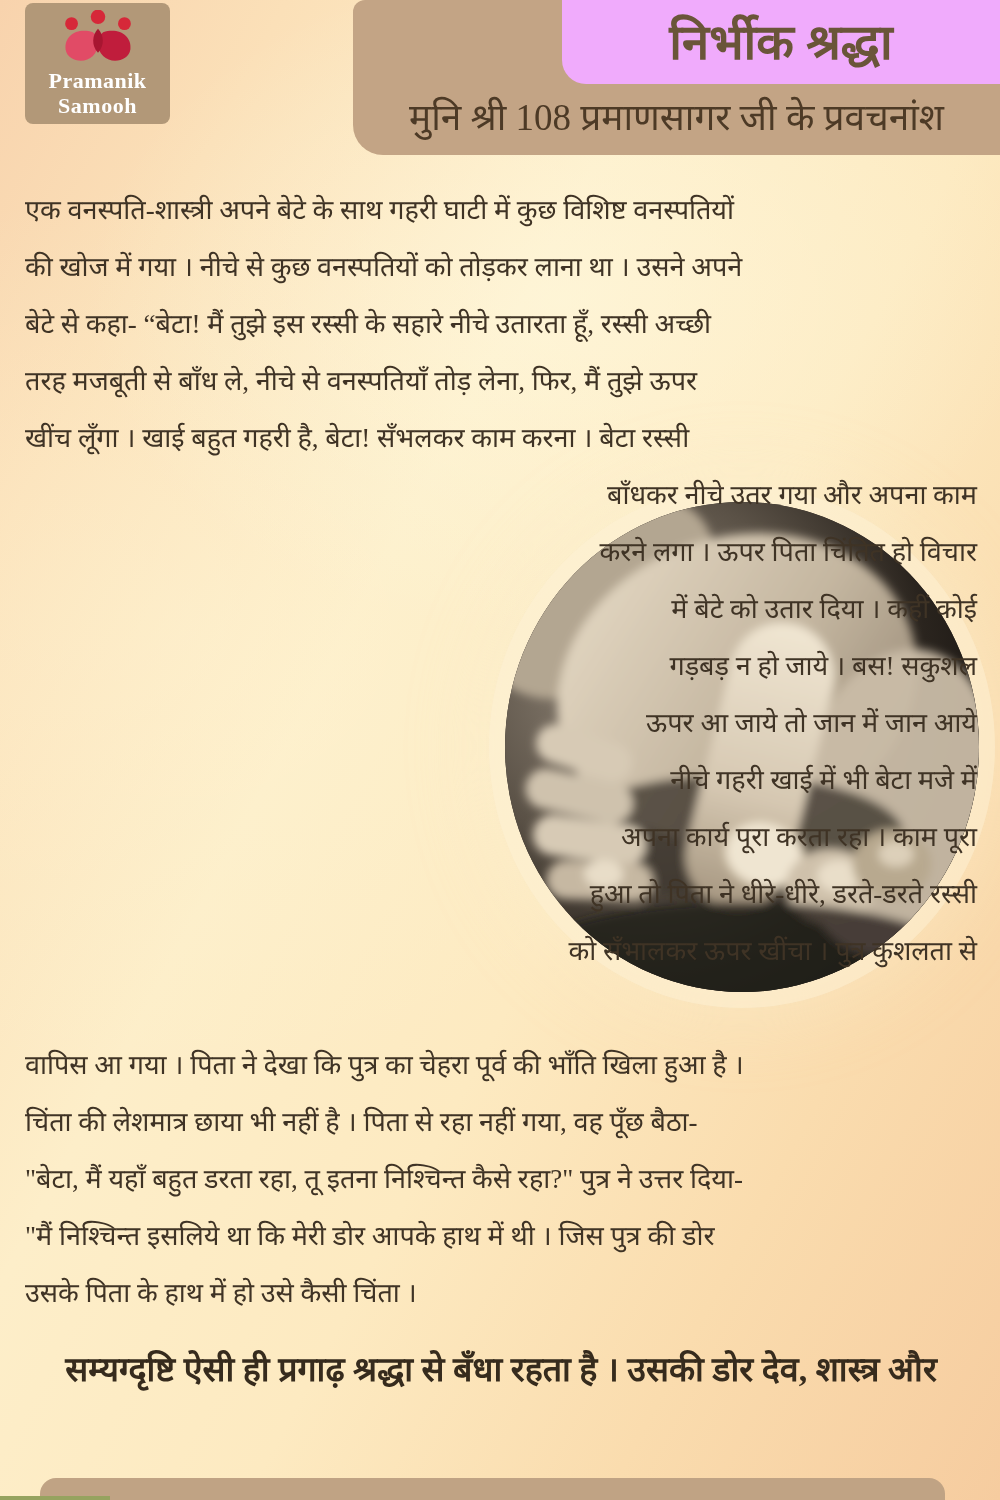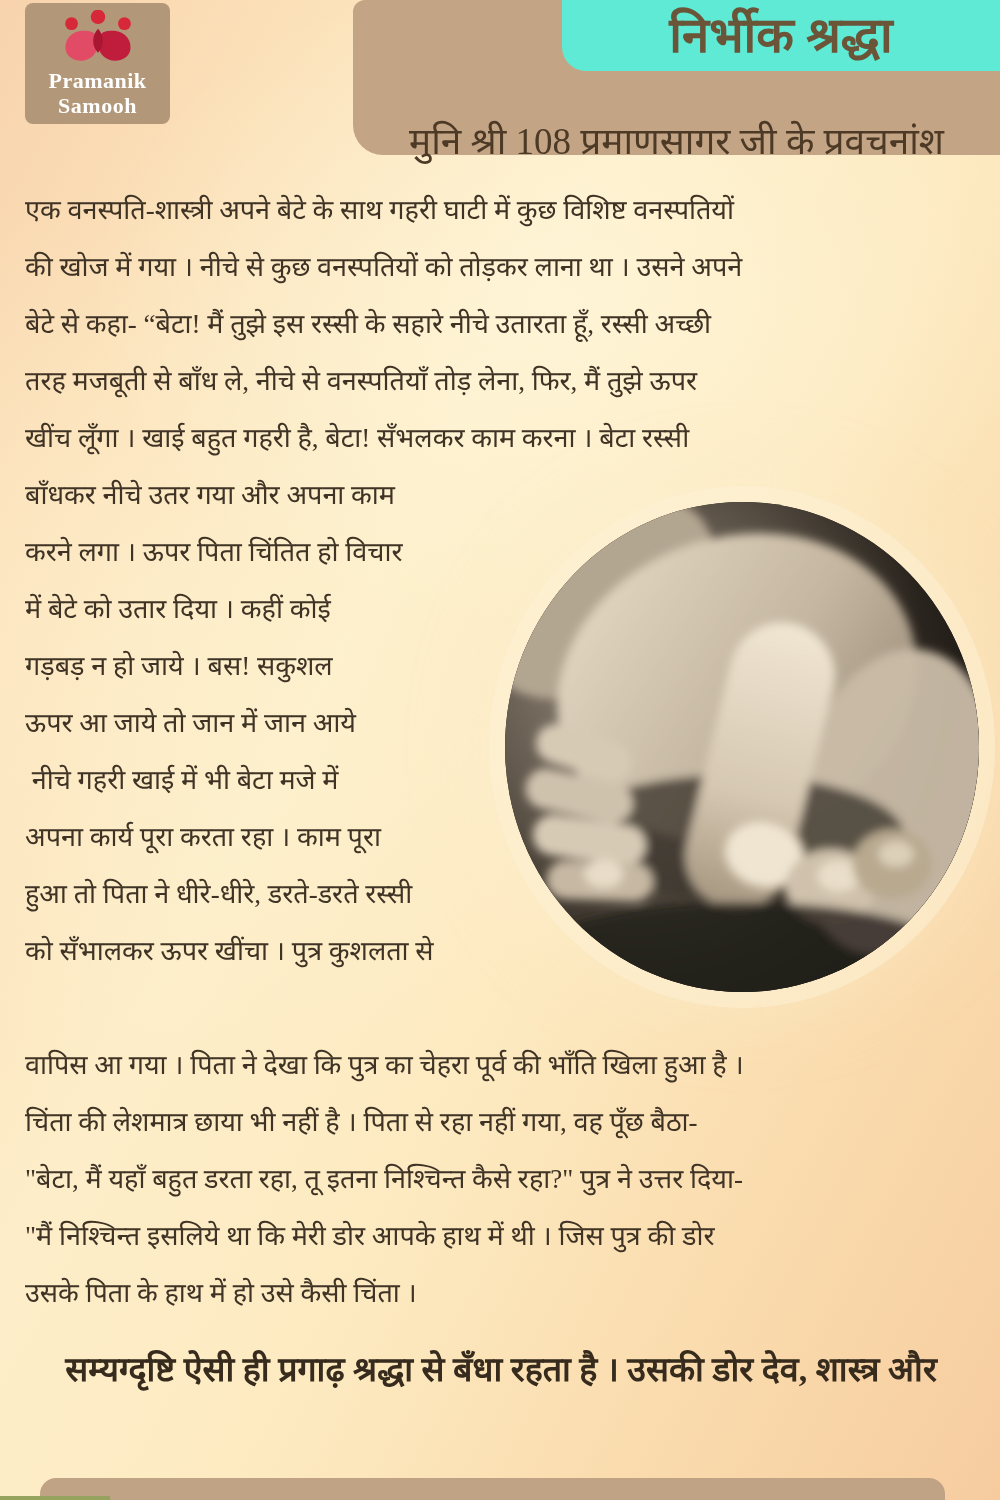--- a/index.html
+++ b/index.html
@@ -27,48 +27,48 @@
   }
   .logo svg { display: block; margin: 7px auto 0 auto; }
   .logo-text { color: #ffffff; font-weight: bold; font-size: 22px; line-height: 25px; letter-spacing: 0.5px; }
 
   
   .header {
     position: absolute; left: 353px; top: 0; width: 647px; height: 155px;
     background: #c3a485; border-radius: 12px 0 0 30px;
   }
   .title-box {
-    position: absolute; left: 209px; top: 0; right: 0; height: 71px;
-    background: #5eead4; border-radius: 0 0 0 24px;
+    position: absolute; left: 209px; top: 0; right: 0; height: 84px;
+    background: #f0abfc; border-radius: 0 0 0 24px;
     display: flex; align-items: center; justify-content: center;
   }
   .title {
     font-size: 49px; font-weight: bold; color: #6a5539; line-height: 83px; white-space: pre;
   }
   .subtitle {
     position: absolute; left: 0; right: 0; top: 83px; height: 72px;
     text-align: center; line-height: 70px;
-    font-size: 37px; color: #4d3a26; white-space: pre; margin-top: 24px;
+    font-size: 37px; color: #4d3a26; white-space: pre;
   }
 
   
   .photo {
     position: absolute; left: 505px; top: 502px; width: 474px; height: 490px;
     border-radius: 50%; overflow: hidden;
     box-shadow: 0 0 0 16px rgba(253,242,214,0.50), 0 0 70px 25px rgba(253,238,205,0.35);
     background: #2a241e;
   }
   .photo svg { display: block; width: 100%; height: 100%; }
 
   
   .story, .conclusion { position: absolute; left: 25px; width: 952px; }
   .story { font-size: 27px; color: #3f3325; }
   .story .line { height: 57px; line-height: 57px; white-space: pre; }
   .story.top    { top: 182px; }
-  .story.wrap   { top: 467px; }
+  .story.wrap   { top: 467px; text-align: right; }
   .story.bottom { top: 1037px; }
   .conclusion { top: 1340px; font-size: 34px; font-weight: bold; color: #362b1d; }
   .conclusion .line { height: 60px; line-height: 60px; white-space: pre; text-align: center; }
 
   
   .bottom-bar {
     position: absolute; left: 40px; top: 1478px; width: 905px; height: 22px;
     background: #c0a384; border-radius: 16px 16px 0 0;
   }
   .accent-strip {

